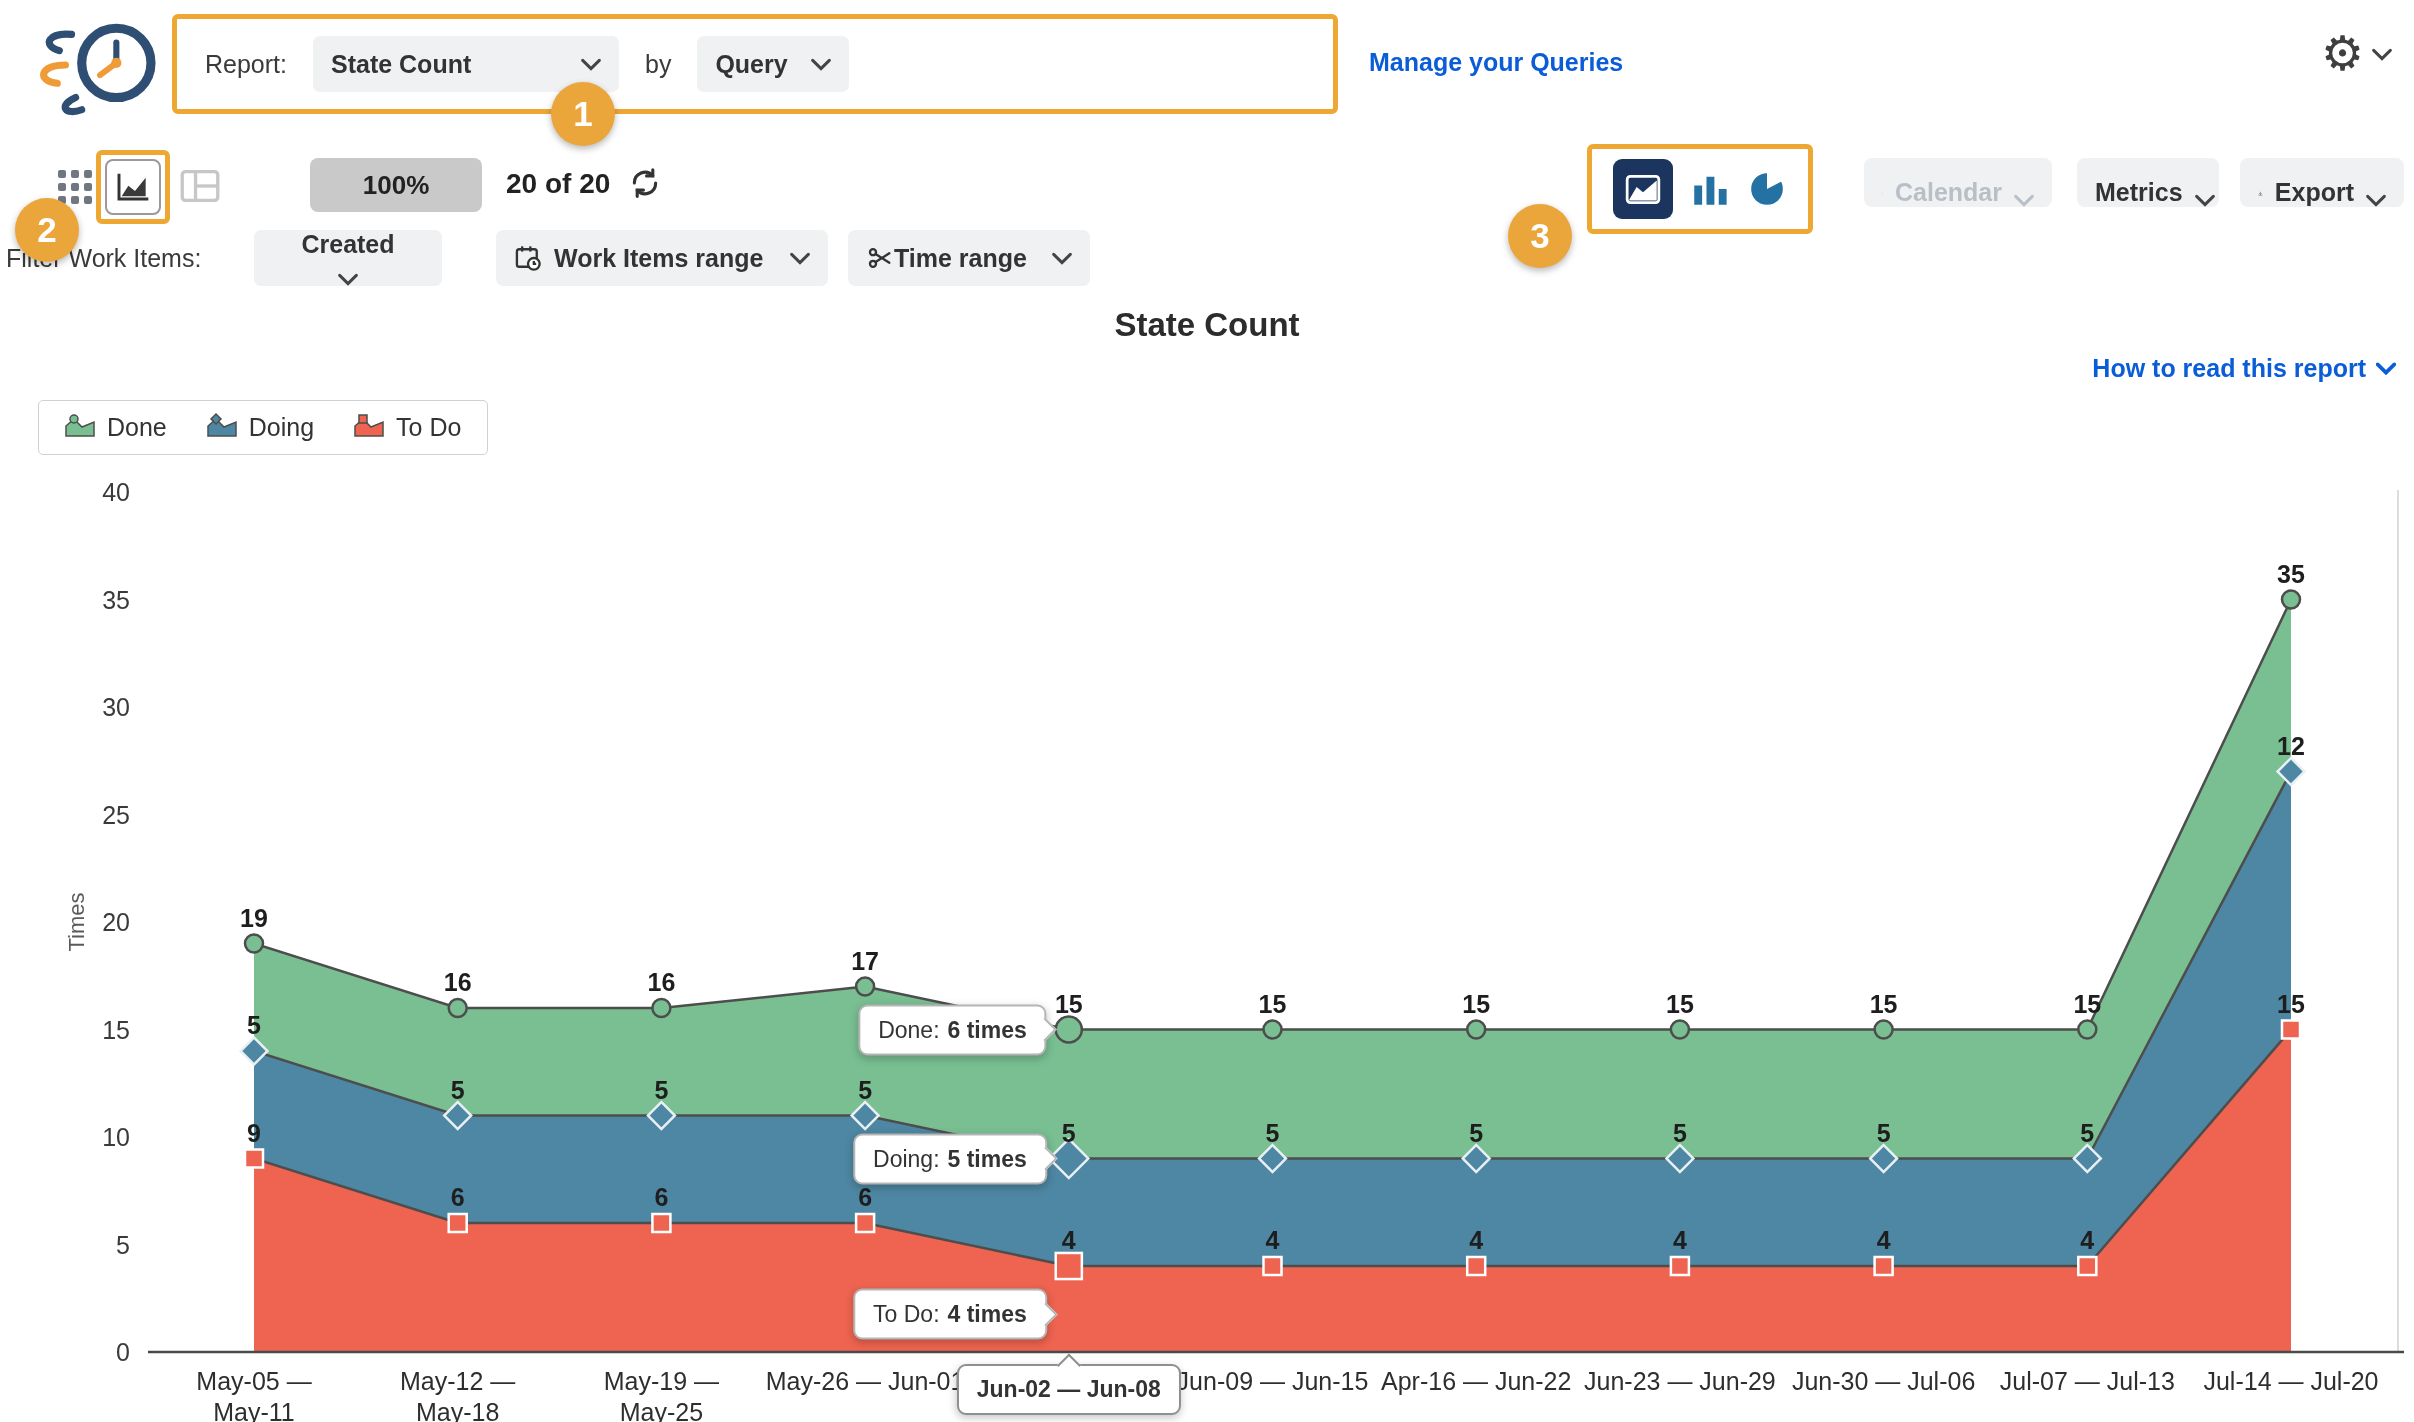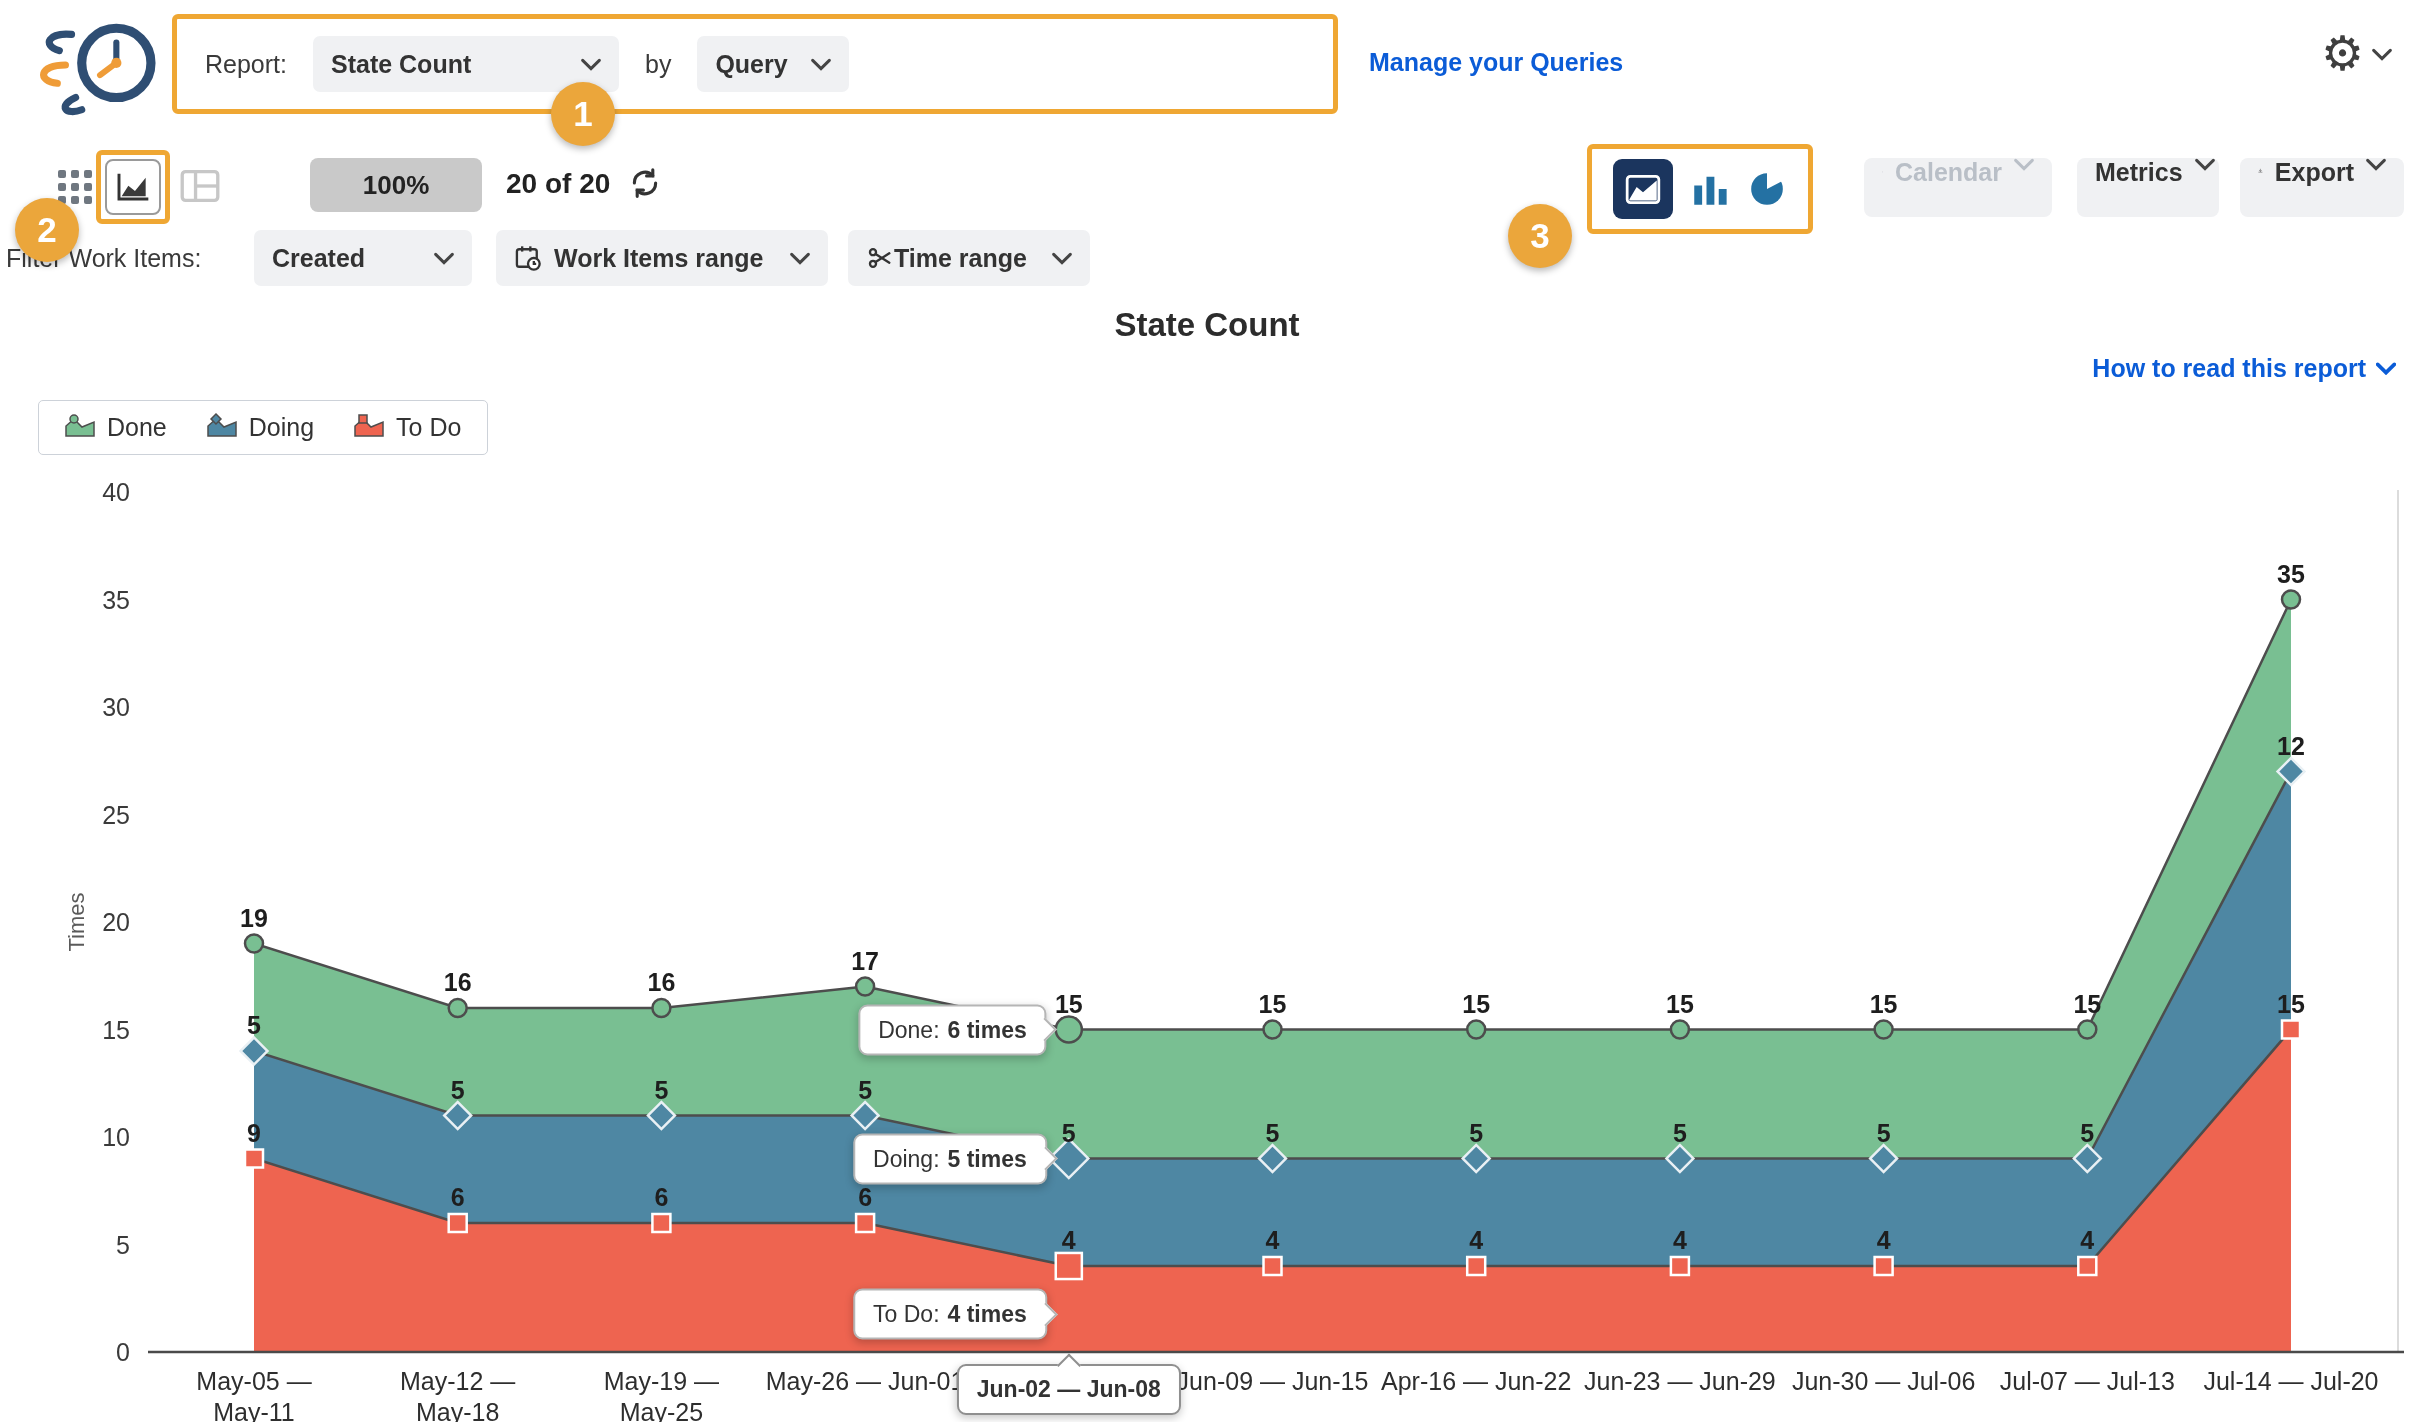--- a/index.html
+++ b/index.html
@@ -44,22 +44,22 @@
   .pill-gray { position:absolute; left:310px; top:158px; width:172px; height:54px;
                background:#c9c9c9; border-radius:8px; display:flex; align-items:center;
                justify-content:center; font-size:26px; font-weight:600; color:#222; cursor:pointer; }
   .count { position:absolute; left:506px; top:168px; font-size:28px; font-weight:bold; color:#222; }
   .refresh { position:absolute; left:628px; top:166px; cursor:pointer; }
   .box3 { left:1587px; top:144px; width:226px; height:90px; display:flex;
           align-items:center; justify-content:center; gap:16px; }
   .areatype-btn { width:60px; height:60px; background:#1b355e; border-radius:9px;
                   display:flex; align-items:center; justify-content:center; cursor:pointer; }
   .icon-btn { display:flex; align-items:center; justify-content:center; cursor:pointer; }
-  .btn { position:absolute; top:158px; height:59px; background:#f0f1f3; border-radius:8px;
-         display:flex; align-items:flex-start; gap:12px; padding:0 18px; font-size:25px;
+  .btn { position:absolute; top:158px; height:49px; background:#f0f1f3; border-radius:8px;
+         display:flex; align-items:flex-end; gap:12px; padding:0 18px; font-size:25px;
          font-weight:600; color:#333; cursor:pointer; }
   .btn.disabled { color:#b9bfc7; }
   .btn.disabled .chev { color:#b9bfc7; }
 
   
   .filter-label { position:absolute; left:6px; top:244px; font-size:25px; color:#3a3a3a; white-space:nowrap; }
   .dd-filter { position:absolute; top:230px; }
 
   
   .page-title { position:absolute; left:0; top:306px; width:100%; text-align:center;
@@ -224,21 +224,21 @@
       <path d="M4 18 h16"></path>
   </svg>
   <span>Export</span>
   <svg class="chev" viewBox="0 0 12 7">
       <path d="M1 1 L6 6 L11 1" fill="none" stroke="currentColor" stroke-width="1.8" stroke-linecap="round"></path>
     </svg>
 </div>
 
 <span class="filter-label">Filter Work Items:</span>
 
-<div class="dd dd-filter" style="left:254px; width:218px;">
+<div class="dd dd-filter" style="left:254px; width:188px;flex-direction:column;">
   <span>Created</span>
   <svg class="chev" viewBox="0 0 12 7">
       <path d="M1 1 L6 6 L11 1" fill="none" stroke="currentColor" stroke-width="1.8" stroke-linecap="round"></path>
     </svg>
 </div>
 
 <div class="dd dd-filter" style="left:496px; width:332px; gap:12px; justify-content:flex-start;">
   <svg width="28" height="28" viewBox="0 0 24 24" fill="none" stroke="#333" stroke-width="2">
     <rect x="2.5" y="4.5" width="17" height="15" rx="2"></rect>
     <line x1="7" y1="2" x2="7" y2="6.5"></line>

